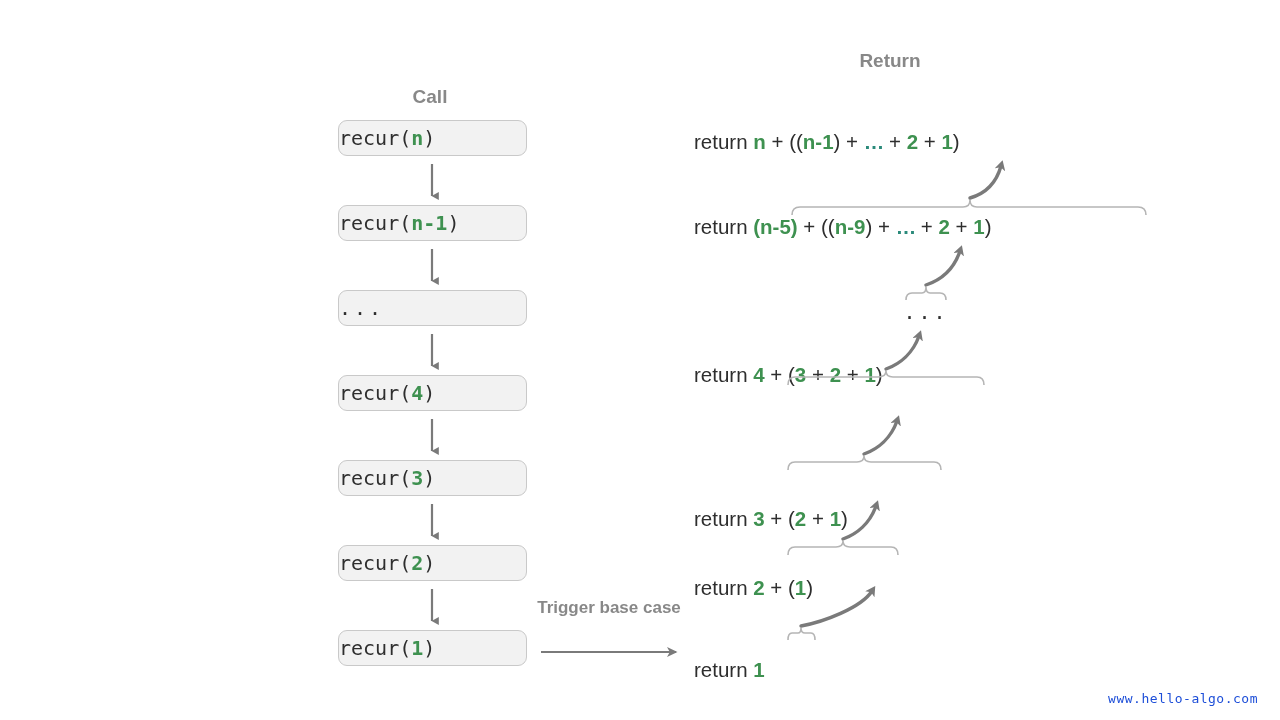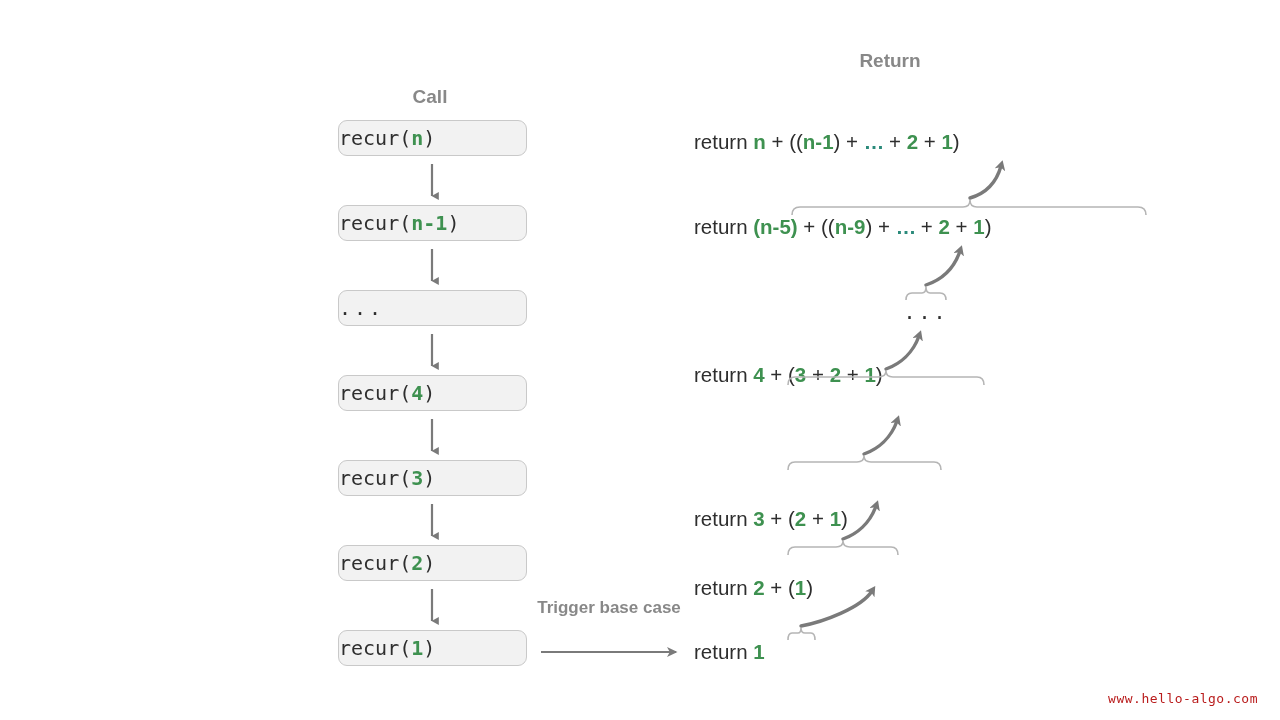--- a/index.html
+++ b/index.html
@@ -75,21 +75,21 @@
     color: #888888;
     white-space: nowrap;
     transform: translateX(-50%);
   }
   .watermark {
     position: absolute;
     right: 22px;
     bottom: 14px;
     font-family: "DejaVu Sans Mono", monospace;
     font-size: 13px;
-    color: #b91c1c;
+    color: #1d4ed8;
     letter-spacing: 0.5px;
   }
   svg.overlay {
     position: absolute;
     left: 0; top: 0;
     width: 1280px;
     height: 720px;
     pointer-events: none;
   }
 </style>
@@ -136,21 +136,21 @@
         <span>)</span>
       </div>
     </div>
 
   <div id="return-lines">
       <div class="ret-line" style="top: 142px;"><span>return </span><span class="g">n</span><span> + ((</span><span class="g">n-1</span><span>) + </span><span class="t">…</span><span> + </span><span class="g">2</span><span> + </span><span class="g">1</span><span>)</span></div>
       <div class="ret-line" style="top: 227px;"><span>return </span><span class="g">(n-5)</span><span> + ((</span><span class="g">n-9</span><span>) + </span><span class="t">…</span><span> + </span><span class="g">2</span><span> + </span><span class="g">1</span><span>)</span></div>
       <div class="ret-line" style="top: 375px;"><span>return </span><span class="g">4</span><span> + (</span><span class="g">3</span><span> + </span><span class="g">2</span><span> + </span><span class="g">1</span><span>)</span></div>
       <div class="ret-line" style="top: 482px; margin-top: 37px;"><span>return </span><span class="g">3</span><span> + (</span><span class="g">2</span><span> + </span><span class="g">1</span><span>)</span></div>
       <div class="ret-line" style="top: 588px;"><span>return </span><span class="g">2</span><span> + (</span><span class="g">1</span><span>)</span></div>
-      <div class="ret-line" style="top: 652px;"><span>return </span><span class="g">1</span></div>
+      <div class="ret-line" style="top: 670px;"><span>return </span><span class="g">1</span></div>
     </div>
 
   <div class="ret-dots" id="return-ellipsis" style="left: 926px; top: 312px;">...</div>
 
   <div class="trigger-label" id="trigger-label" style="left: 609px; top: 598px;">Trigger base case</div>
 
   <div class="watermark">www.hello-algo.com</div>
 
   <svg class="overlay" viewBox="0 0 1280 720">
     <defs>

